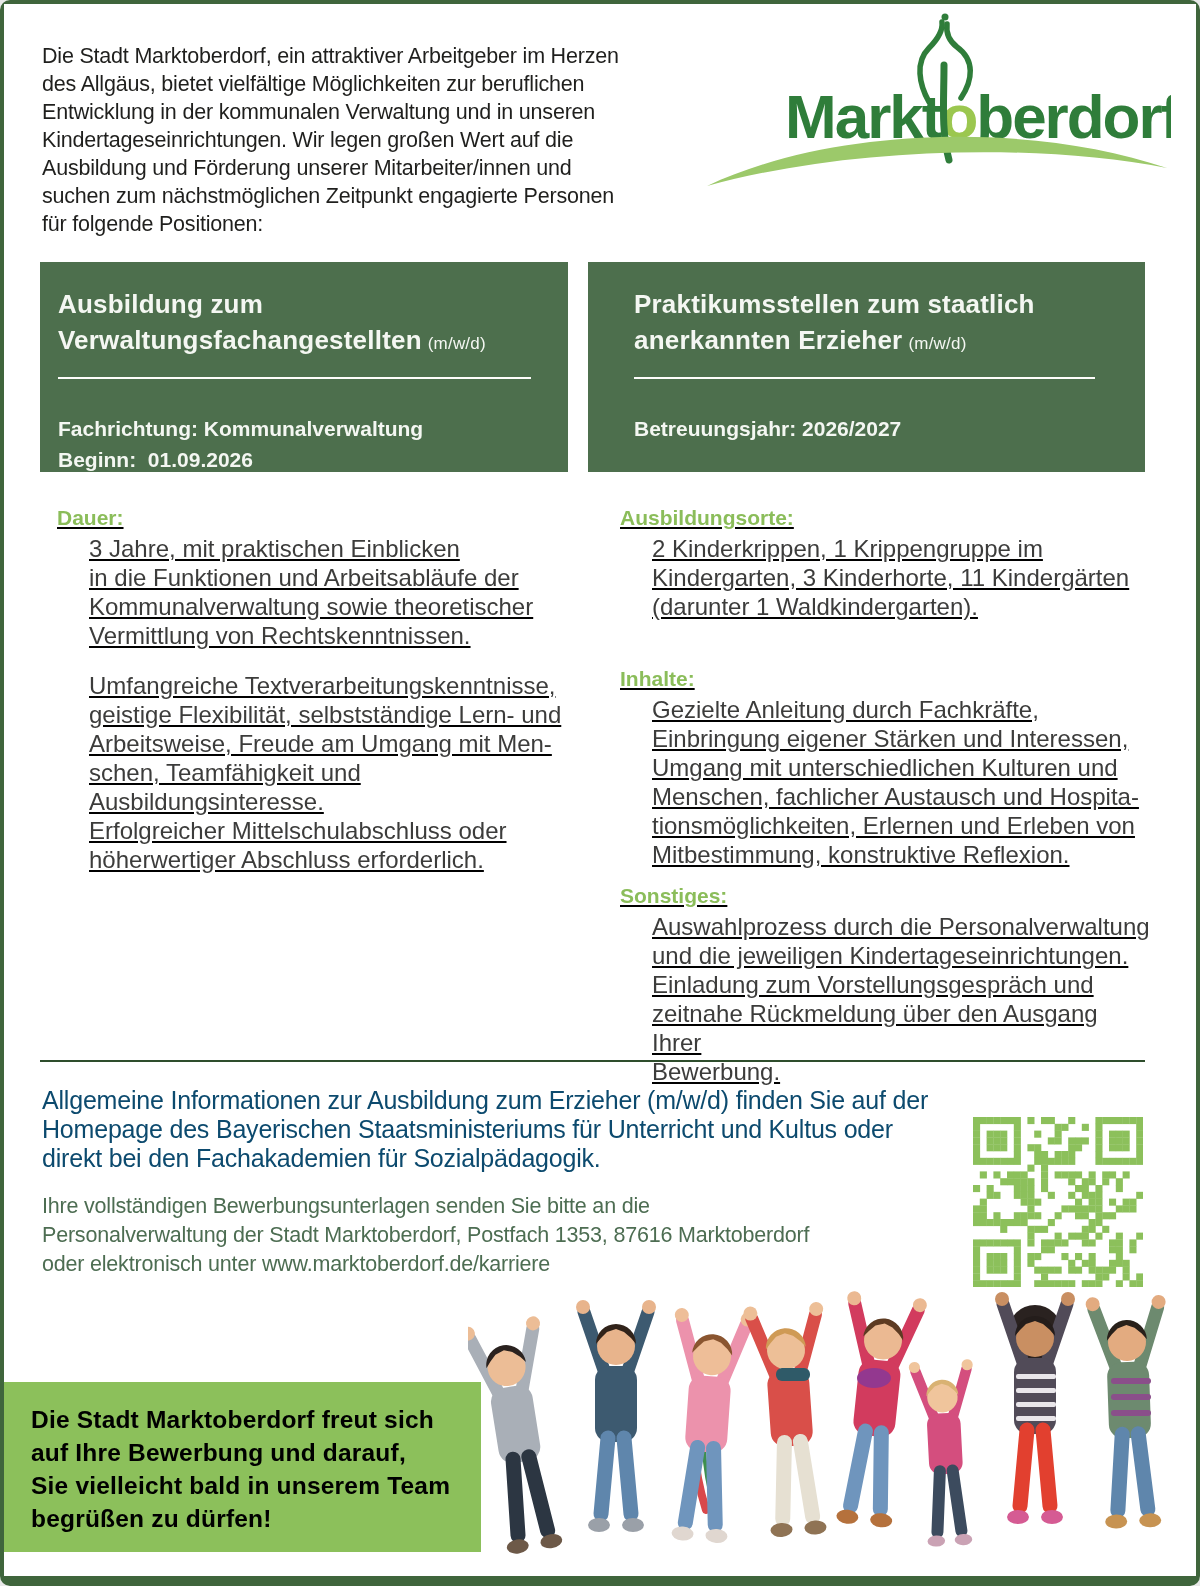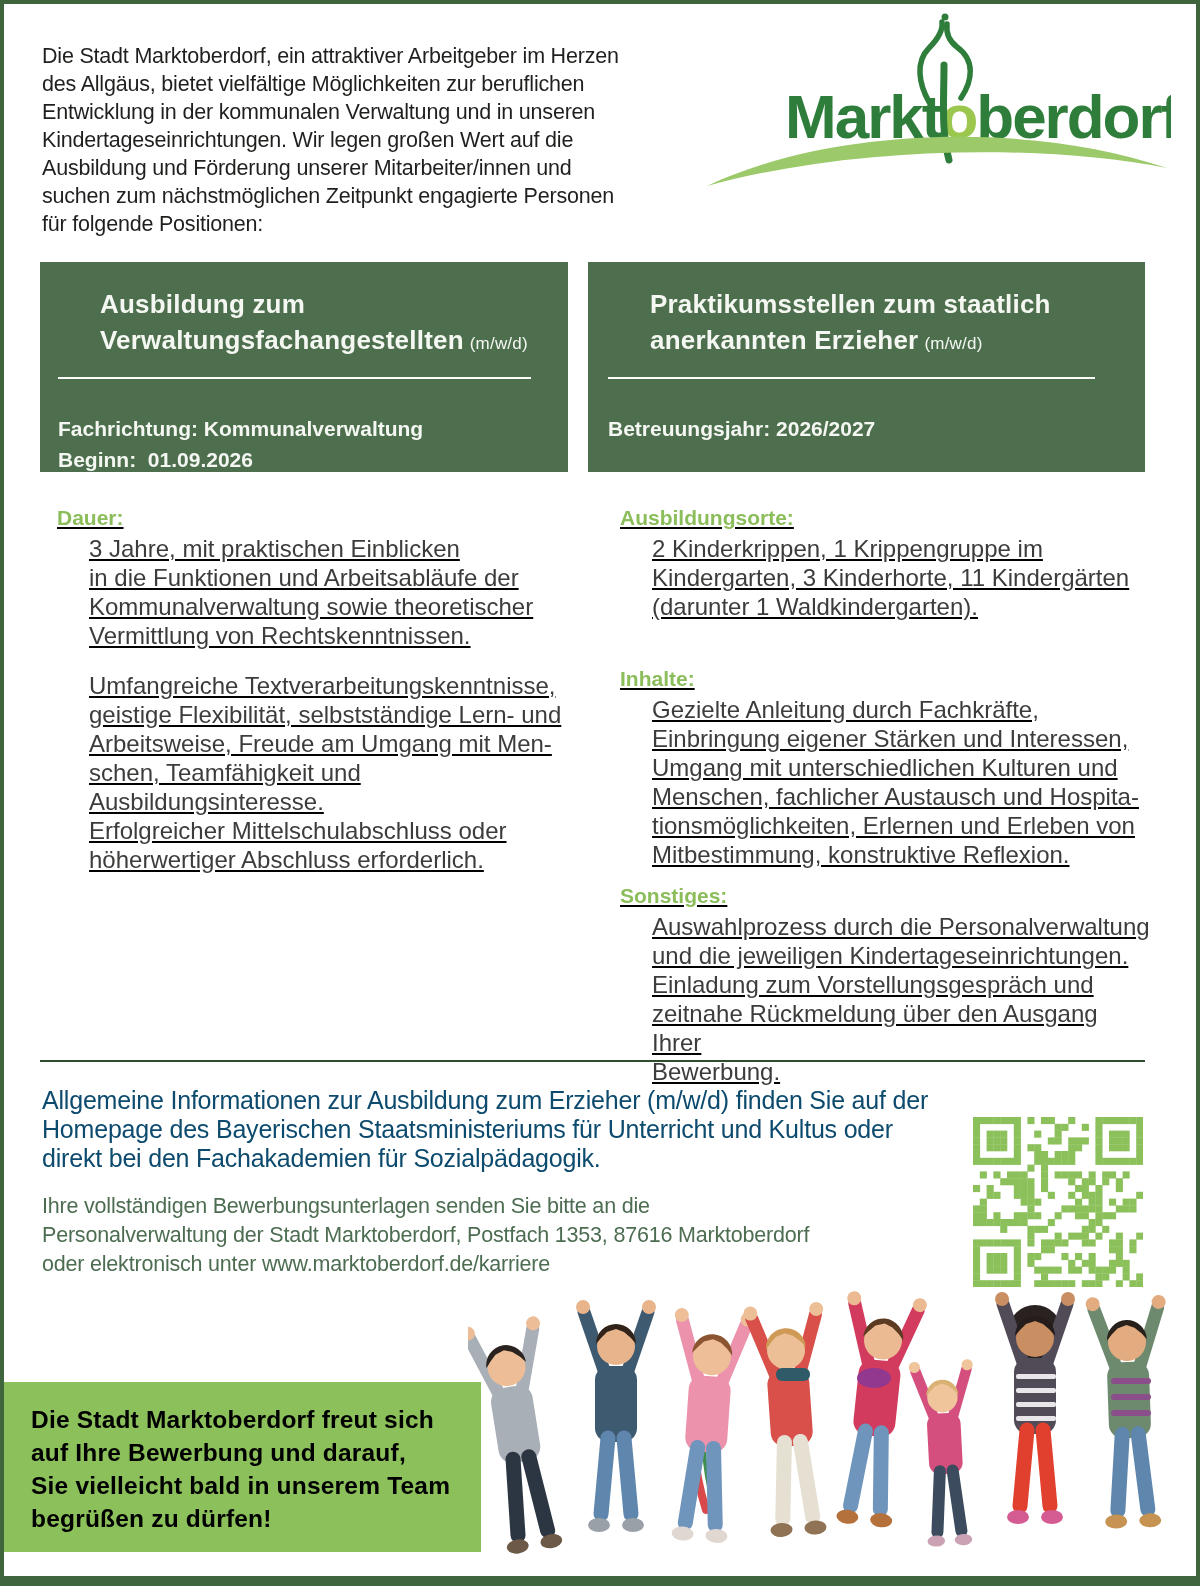--- a/index.html
+++ b/index.html
@@ -1,19 +1,20 @@
 <!DOCTYPE html>
 <html lang="de"><head>
 <meta charset="utf-8">
 <style>
   html,body{margin:0;padding:0;background:#e9e9e9;}
   .page{
     position:relative; width:1200px; height:1586px; margin:0 auto;
     background:#ffffff; overflow:hidden;
     font-family:"Liberation Sans", sans-serif;
+    border-radius:10px;
   }
   .page-frame{
     position:absolute; inset:0; pointer-events:none; z-index:50;
     border:4px solid #3f653c; border-bottom-width:10px;
   }
   .ml{white-space:pre-line;}
 
   
   .intro{
     position:absolute; left:42px; top:42px; width:665px;
@@ -22,22 +23,22 @@
 
   
   .logo{position:absolute; left:703px; top:10px; width:468px; height:192px;}
 
   
   .panel{
     position:absolute; top:262px; height:210px; background:#4d6f4d; color:#f4f7f2;
     box-sizing:border-box;
   }
   .panel-left{left:40px; width:528px; padding:24px 20px 0 18px;}
-  .panel-right{left:588px; width:557px; padding:24px 30px 0 20px;}
-  .pos-title{font-size:26px; line-height:36px; font-weight:bold; letter-spacing:0.2px;margin-left:42px;}
+  .panel-right{left:588px; width:557px; padding:24px 30px 0 46px;}
+  .pos-title{font-size:26px; line-height:36px; font-weight:bold; letter-spacing:0.2px;}
   .pos-suffix{font-size:17px; font-weight:normal; margin-left:6px;}
   .panel-rule{height:2px; background:#fdfdfb; margin-top:15px;}
   .panel-left  .panel-rule{margin-right:17px;}
   .panel-right .panel-rule{margin-right:20px;}
   .pos-details{margin-top:34px; font-size:21px; line-height:31px; font-weight:bold;}
 
   
   .section{position:absolute; width:530px;text-decoration:underline;}
   .section .head{font-size:21px; font-weight:bold; color:#8bbd5a;}
   .section .body{margin-top:4px; padding-left:32px; font-size:24px; line-height:29px; color:#3c3c3b;}

